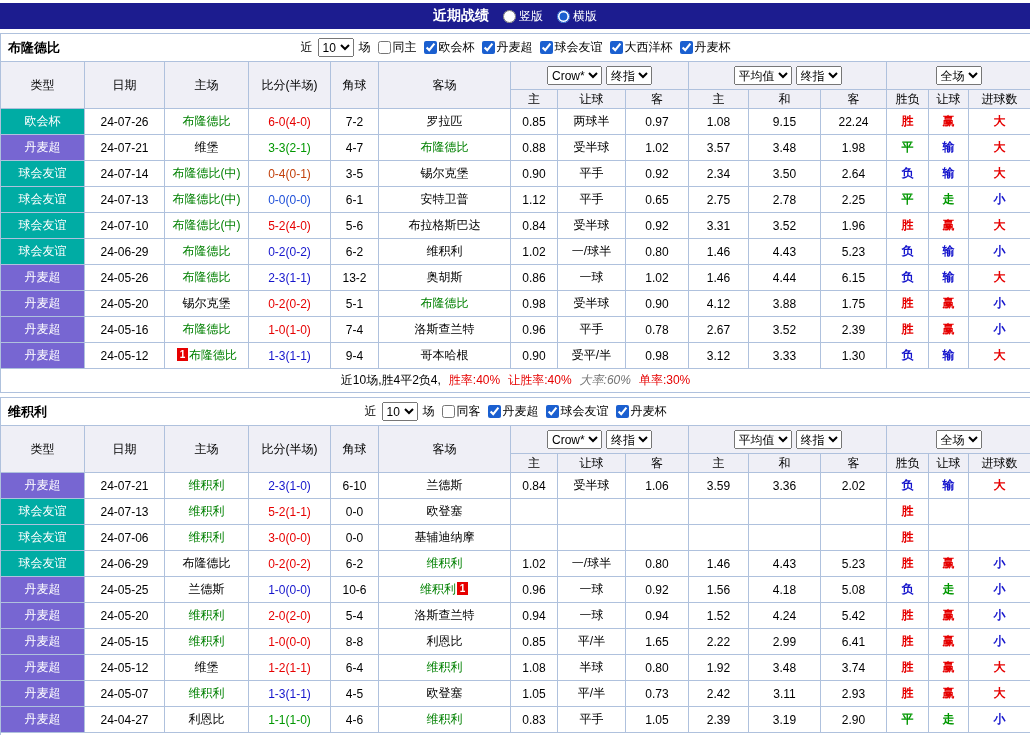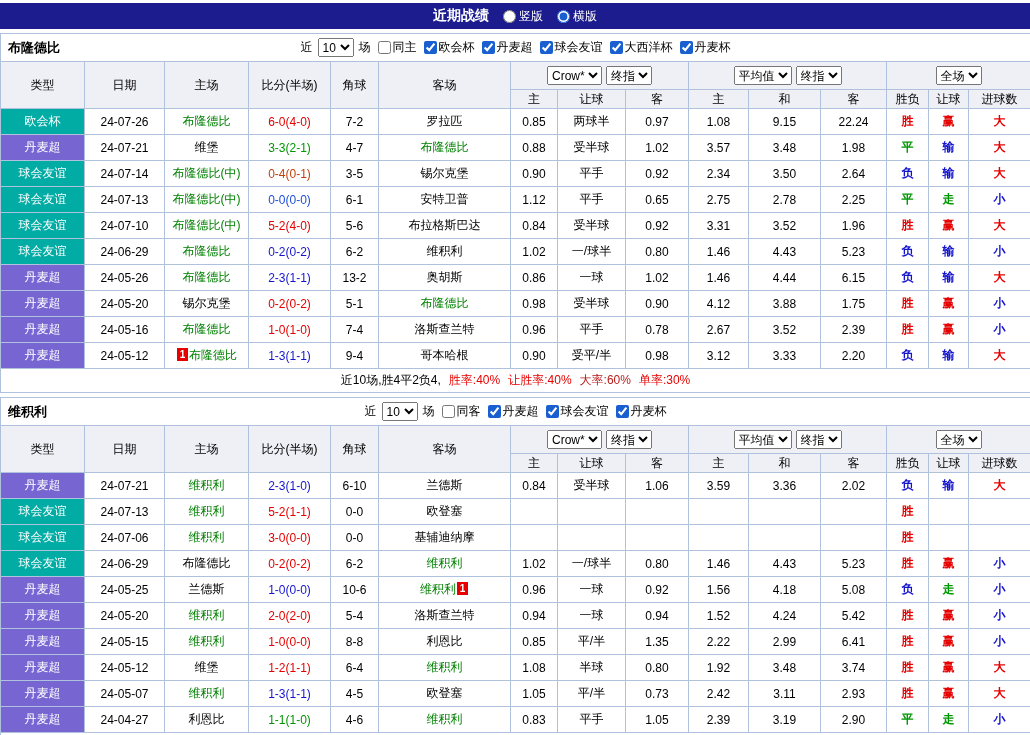--- a/index.html
+++ b/index.html
@@ -278,27 +278,27 @@
           <td>24-05-12</td>
           <td><span class="badge">1</span><span class="focal">布隆德比</span></td>
           <td style="color: rgb(20, 20, 204);">1-3(1-1)</td>
           <td>9-4</td>
           <td><span>哥本哈根</span></td>
           <td>0.90</td>
           <td>受平/半</td>
           <td>0.98</td>
           <td>3.12</td>
           <td>3.33</td>
-          <td>2.20</td>
+          <td>1.30</td>
           <td class="rescell" style="color: rgb(20, 20, 204);">负</td>
           <td class="rescell" style="color: rgb(20, 20, 204);">输</td>
           <td class="rescell" style="color: rgb(230, 0, 0);">大</td>
         </tr>
         <tr class="summary">
-          <td colspan="15"><span>近10场,胜4平2负4,</span><span class="stat" style="color: rgb(230, 0, 0);">胜率:40%</span><span class="stat" style="color: rgb(230, 0, 0);">让胜率:40%</span><span class="stat" style="color: #b91c1c;">大率:60%</span><span class="stat" style="color: rgb(230, 0, 0);">单率:30%</span></td>
+          <td colspan="15"><span>近10场,胜4平2负4,</span><span class="stat" style="color: rgb(230, 0, 0);">胜率:40%</span><span class="stat" style="color: rgb(230, 0, 0);">让胜率:40%</span><span class="stat" style="color: #737373; font-style: italic;">大率:60%</span><span class="stat" style="color: rgb(230, 0, 0);">单率:30%</span></td>
         </tr>
       </tbody>
     </table>
     <table class="results">
       <colgroup>
         <col style="width: 84px;">
         <col style="width: 80px;">
         <col style="width: 84px;">
         <col style="width: 82px;">
         <col style="width: 48px;">
@@ -466,21 +466,21 @@
         </tr>
         <tr class="data">
           <td class="league" style="background: rgb(119, 102, 210);">丹麦超</td>
           <td>24-05-15</td>
           <td><span class="focal">维积利</span></td>
           <td style="color: rgb(230, 0, 0);">1-0(0-0)</td>
           <td>8-8</td>
           <td><span>利恩比</span></td>
           <td>0.85</td>
           <td>平/半</td>
-          <td>1.35</td>
+          <td>1.65</td>
           <td>2.22</td>
           <td>2.99</td>
           <td>6.41</td>
           <td class="rescell" style="color: rgb(230, 0, 0);">胜</td>
           <td class="rescell" style="color: rgb(230, 0, 0);">赢</td>
           <td class="rescell" style="color: rgb(20, 20, 204);">小</td>
         </tr>
         <tr class="data">
           <td class="league" style="background: rgb(119, 102, 210);">丹麦超</td>
           <td>24-05-12</td>

